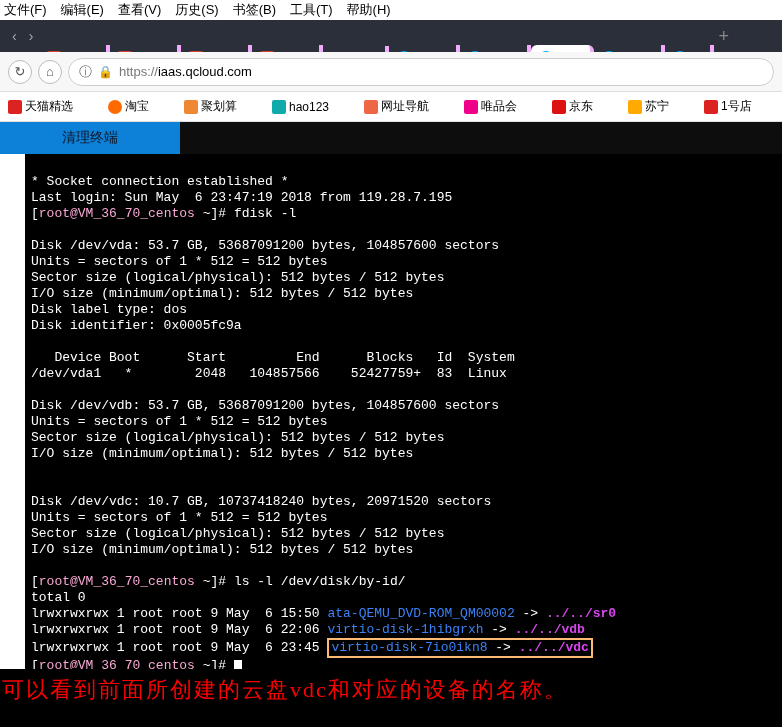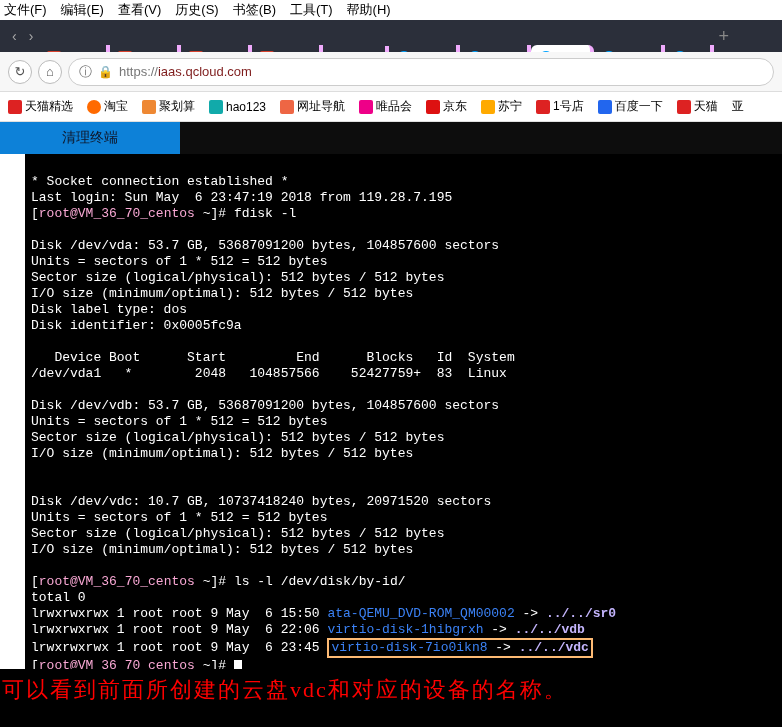--- a/index.html
+++ b/index.html
@@ -16,23 +16,23 @@
 .tab-icon { width: 14px; height: 14px; margin-right: 4px; display: inline-block; }
 .huawei-ico { background: radial-gradient(circle, #e84a35 40%, #c73a28 100%); border-radius: 2px; }
 .tencent-ico { background: #00a4ff; border-radius: 50%; position: relative; }
 .tencent-ico::after { content: "∞"; color: #fff; font-size: 10px; position: absolute; top: -2px; left: 2px; }
 .plus-tab { color: #888; font-size: 18px; margin-left: 4px; }
 
 .urlbar { height: 40px; background: #f7f7f7; display: flex; align-items: center; padding: 0 8px; border-bottom: 1px solid #ddd; }
 .url-btn { width: 24px; height: 24px; border-radius: 50%; border: 1px solid #bbb; display: flex; align-items: center; justify-content: center; font-size: 13px; color: #555; margin-right: 6px; background: #fff; }
 .url-input { flex: 1; height: 28px; border: 1px solid #ccc; border-radius: 14px; display: flex; align-items: center; padding: 0 10px; font-size: 13px; color: #777; background: #fff; }
 .lock-ico { color: #3a9e3a; margin-right: 6px; font-size: 12px; }
-.url-domain { color: #7f1d1d; }
-
-.bookmarks { height: 30px; background: #fff; display: flex; align-items: center; padding: 0 8px; font-size: 12px; border-bottom: 1px solid #e0e0e0; overflow: hidden; }
+.url-domain { color: #000000; }
+
+.bookmarks { height: 30px; background: #fff; display: flex; align-items: center; padding: 0 8px; font-size: 12px; border-bottom: 1px solid #e0e0e0; overflow: hidden; gap: 21px; }
 .bookmark { display: flex; align-items: center; margin-right: 14px; white-space: nowrap; }
 .bm-ico { width: 14px; height: 14px; margin-right: 3px; display: inline-block; }
 .bm-tmall { background: #d22; border-radius: 2px; }
 .bm-taobao { background: #ff6a00; border-radius: 50%; }
 .bm-juhua { background: #e83; border-radius: 2px; }
 .bm-hao { background: #1aa; border-radius: 2px; }
 .bm-nav { background: #e64; border-radius: 2px; }
 .bm-vip { background: #e08; border-radius: 2px; }
 .bm-jd { background: #d11; border-radius: 2px; }
 .bm-sn { background: #fa0; border-radius: 2px; }
@@ -40,21 +40,21 @@
 .bm-baidu { background: #26e; border-radius: 2px; }
 .bm-tmall2 { background: #d22; border-radius: 2px; }
 
 .header-row { height: 32px; background: #0d0d0d; display: flex; }
 .clear-btn { background: #0d81d8; color: #0f172a; width: 180px; display: flex; align-items: center; justify-content: center; font-size: 14px; }
 
 .terminal { background: #000; color: #fff; font-family: Consolas, "Courier New", monospace; font-size: 13px; line-height: 16px; padding: 4px 6px; white-space: pre; height: 515px; overflow: hidden; margin-left: 25px; }
 .prompt-user { color: #f9a8d4; }
 .prompt-tilde { color: #fff; }
 .ls-cyan { color: #3b82f6; }
-.ls-target { color: #c4b5fd; font-weight: bold; }
+.ls-target { color: #d946ef; font-weight: bold; }
 .red-box { border: 2px solid #fdba74; padding: 0 2px; display: inline-block; }
 .cursor-block { display: inline-block; width: 8px; height: 13px; background: #fff; vertical-align: text-bottom; }
 
 .annotation { background: #000; color: #ff0000; font-size: 22px; font-family: "Microsoft YaHei"; padding: 6px 2px; letter-spacing: 2px; height: 58px; }
 </style>
 </head>
 <body>
 
 <div class="menubar">
   <span>文件(F)</span>

